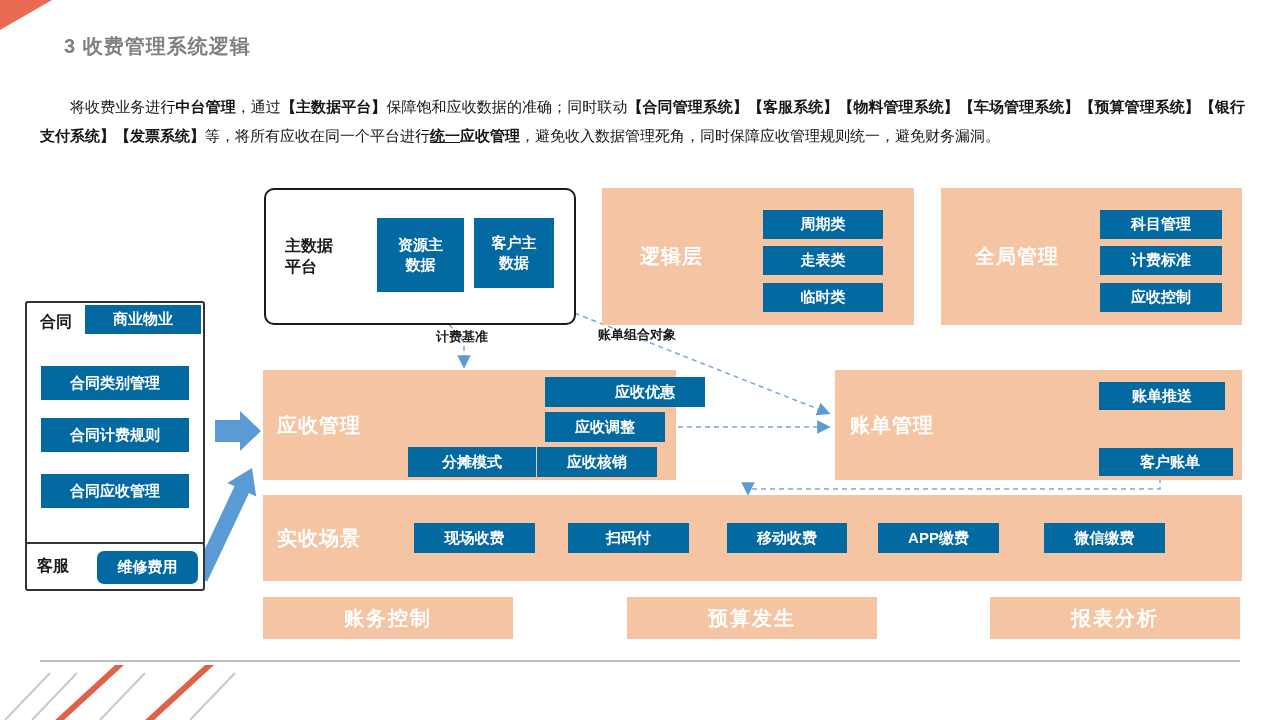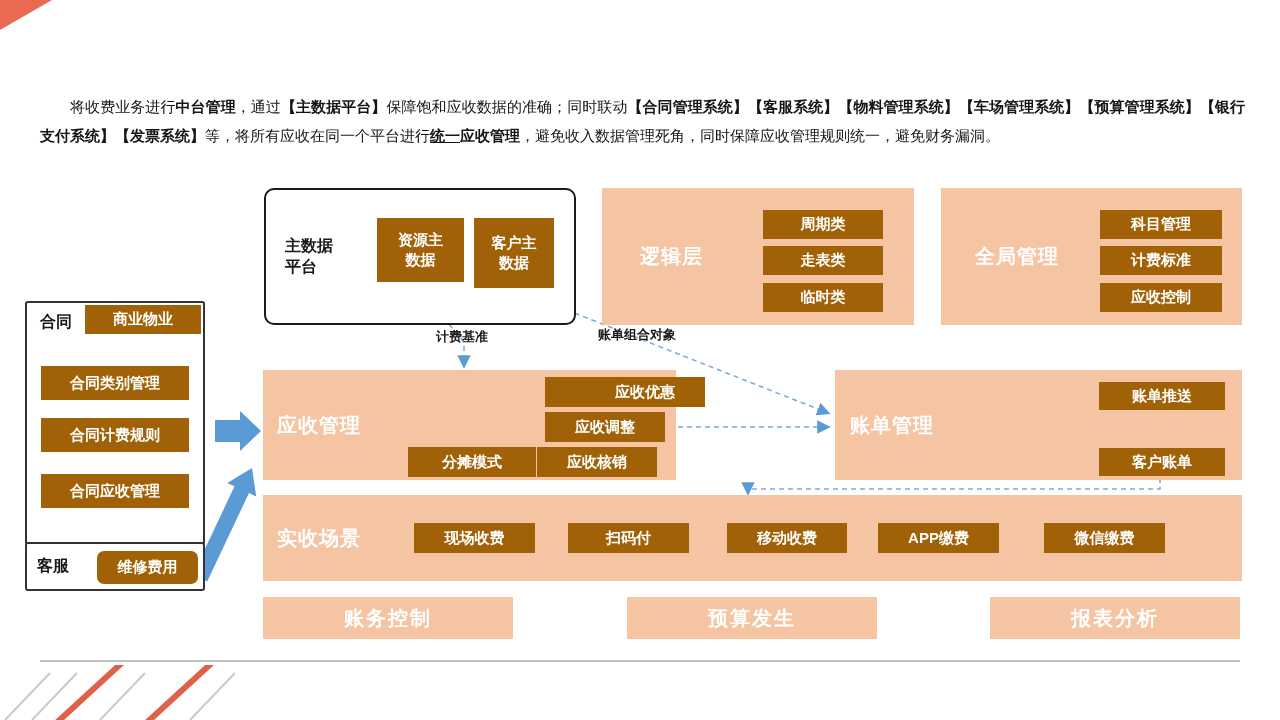--- a/index.html
+++ b/index.html
@@ -14,21 +14,21 @@
 
   .intro{position:absolute;left:40px;top:92px;width:1205px;margin:0;font-size:15px;
     line-height:29px;color:#151515;text-indent:2em;text-align:justify;}
   .intro .b{font-weight:bold;}
   .intro .u{text-decoration:underline;}
 
   .panel{position:absolute;background:#f5c5a3;}
   .panel-label{position:absolute;top:0;bottom:0;display:flex;align-items:center;
     color:#ffffff;font-weight:bold;font-size:20px;letter-spacing:1px;}
 
-  .obox{position:absolute;background:#a16207;color:#ffffff;font-weight:bold;font-size:15px;
+  .obox{position:absolute;background:#0369a1;color:#ffffff;font-weight:bold;font-size:15px;
     display:flex;align-items:center;justify-content:center;text-align:center;line-height:1.35;}
 
   .wbox{position:absolute;background:#ffffff;border:2px solid #333333;box-sizing:border-box;}
   .wbox.round{border-radius:10px;border-color:#1a1a1a;}
   .blabel{position:absolute;color:#1a1a1a;font-weight:bold;font-size:16px;line-height:1.3;
     display:flex;align-items:center;text-align:left;}
 
   .conn-label{position:absolute;font-size:13px;font-weight:bold;color:#1a1a1a;white-space:nowrap;}
 
   .bigbox-text{font-size:20px;letter-spacing:2px;}
@@ -38,20 +38,21 @@
   .overlay{position:absolute;left:0;top:0;pointer-events:none;}
   .stripes{position:absolute;left:0;bottom:0;pointer-events:none;}
 </style>
 </head>
 <body>
 
 <div class="slide">
 
   <div class="corner-tri"></div>
 
+  <h1 class="title">3 收费管理系统逻辑</h1>
 
   <p class="intro"><span>将收费业务进行</span><span class="b">中台管理</span><span>，通过</span><span class="b">【主数据平台】</span><span>保障饱和应收数据的准确；同时联动</span><span class="b">【合同管理系统】【客服系统】【物料管理系统】【车场管理系统】【预算管理系统】【银行支付系统】【发票系统】</span><span>等，将所有应收在同一个平台进行</span><span class="b u">统一</span><span class="b">应收管理</span><span>，避免收入数据管理死角，同时保障应收管理规则统一，避免财务漏洞。</span></p>
 
   <svg class="overlay" width="1280" height="720" viewBox="0 0 1280 720">
     <defs>
       <marker id="arr" viewBox="0 0 10 10" refX="8" refY="5" markerWidth="9" markerHeight="9" orient="auto">
         <path d="M0,0 L10,5 L0,10 Z" fill="#5b9bd5"></path>
       </marker>
     </defs>
     <polyline points="420,290 464,342 464,366" fill="none" stroke="#7ca6dc" stroke-width="1.5" stroke-dasharray="5,4" marker-end="url(#arr)"></polyline>
@@ -60,21 +61,21 @@
     <polyline points="1160,478 1160,489 748,489 748,493" fill="none" stroke="#7ca6dc" stroke-width="1.5" stroke-dasharray="5,4" marker-end="url(#arr)"></polyline>
     <polygon points="215,420 240,420 240,411 261,431 240,451 240,442 215,442" fill="#5b9bd5"></polygon>
     <polygon points="207.2,581.4 249,493.1 256.2,496.5 252,468 227.3,482.9 234.5,486.3 192.8,574.6" fill="#5b9bd5"></polygon>
   </svg>
 
   <div class="conn-label" style="left:436px;top:328px;">计费基准</div>
   <div class="conn-label" style="left:598px;top:326px;">账单组合对象</div>
 
   <div class="wbox round" style="left:264px;top:188px;width:312px;height:137px;padding-left:40px;">
     <div class="blabel" style="left:19px;top:0;bottom:0;width:52px;text-align:left;">主数据平台</div>
-    <div class="obox" style="left:111px;top:28px;width:87px;height:64px;padding:0 14px;box-sizing:border-box;">资源主数据</div>
+    <div class="obox" style="left:111px;top:28px;width:87px;height:74px;padding:0 14px;box-sizing:border-box;">资源主数据</div>
     <div class="obox" style="left:208px;top:28px;width:80px;height:70px;padding:0 12px;box-sizing:border-box;">客户主数据</div>
   </div>
 
   <div class="panel" style="left:602px;top:188px;width:312px;height:137px;">
     <div class="panel-label" style="left:38px;">逻辑层</div>
     <div class="obox" style="left:161px;top:22px;width:120px;height:29px;">周期类</div>
     <div class="obox" style="left:161px;top:58px;width:120px;height:29px;">走表类</div>
     <div class="obox" style="left:161px;top:95px;width:120px;height:29px;">临时类</div>
   </div>
 
@@ -102,21 +103,21 @@
     <div class="panel-label" style="left:14px;">应收管理</div>
     <div class="obox" style="left:145px;top:77px;width:128px;height:30px;">分摊模式</div>
     <div class="obox" style="left:282px;top:7px;width:120px;height:30px;padding-left:40px;">应收优惠</div>
     <div class="obox" style="left:282px;top:42px;width:120px;height:30px;">应收调整</div>
     <div class="obox" style="left:274px;top:77px;width:120px;height:30px;">应收核销</div>
   </div>
 
   <div class="panel" style="left:835px;top:370px;width:407px;height:110px;">
     <div class="panel-label" style="left:15px;">账单管理</div>
     <div class="obox" style="left:264px;top:12px;width:126px;height:28px;">账单推送</div>
-    <div class="obox" style="left:264px;top:78px;width:126px;height:28px;">客户账单</div>
+    <div class="obox" style="left:264px;top:78px;width:126px;height:28px;padding-left:8px;">客户账单</div>
   </div>
 
   <div class="panel" style="left:263px;top:495px;width:979px;height:86px;">
     <div class="panel-label" style="left:14px;">实收场景</div>
     <div class="obox" style="left:151px;top:28px;width:121px;height:30px;">现场收费</div>
     <div class="obox" style="left:305px;top:28px;width:121px;height:30px;">扫码付</div>
     <div class="obox" style="left:464px;top:28px;width:120px;height:30px;">移动收费</div>
     <div class="obox" style="left:615px;top:28px;width:121px;height:30px;">APP缴费</div>
     <div class="obox" style="left:781px;top:28px;width:121px;height:30px;">微信缴费</div>
   </div>

